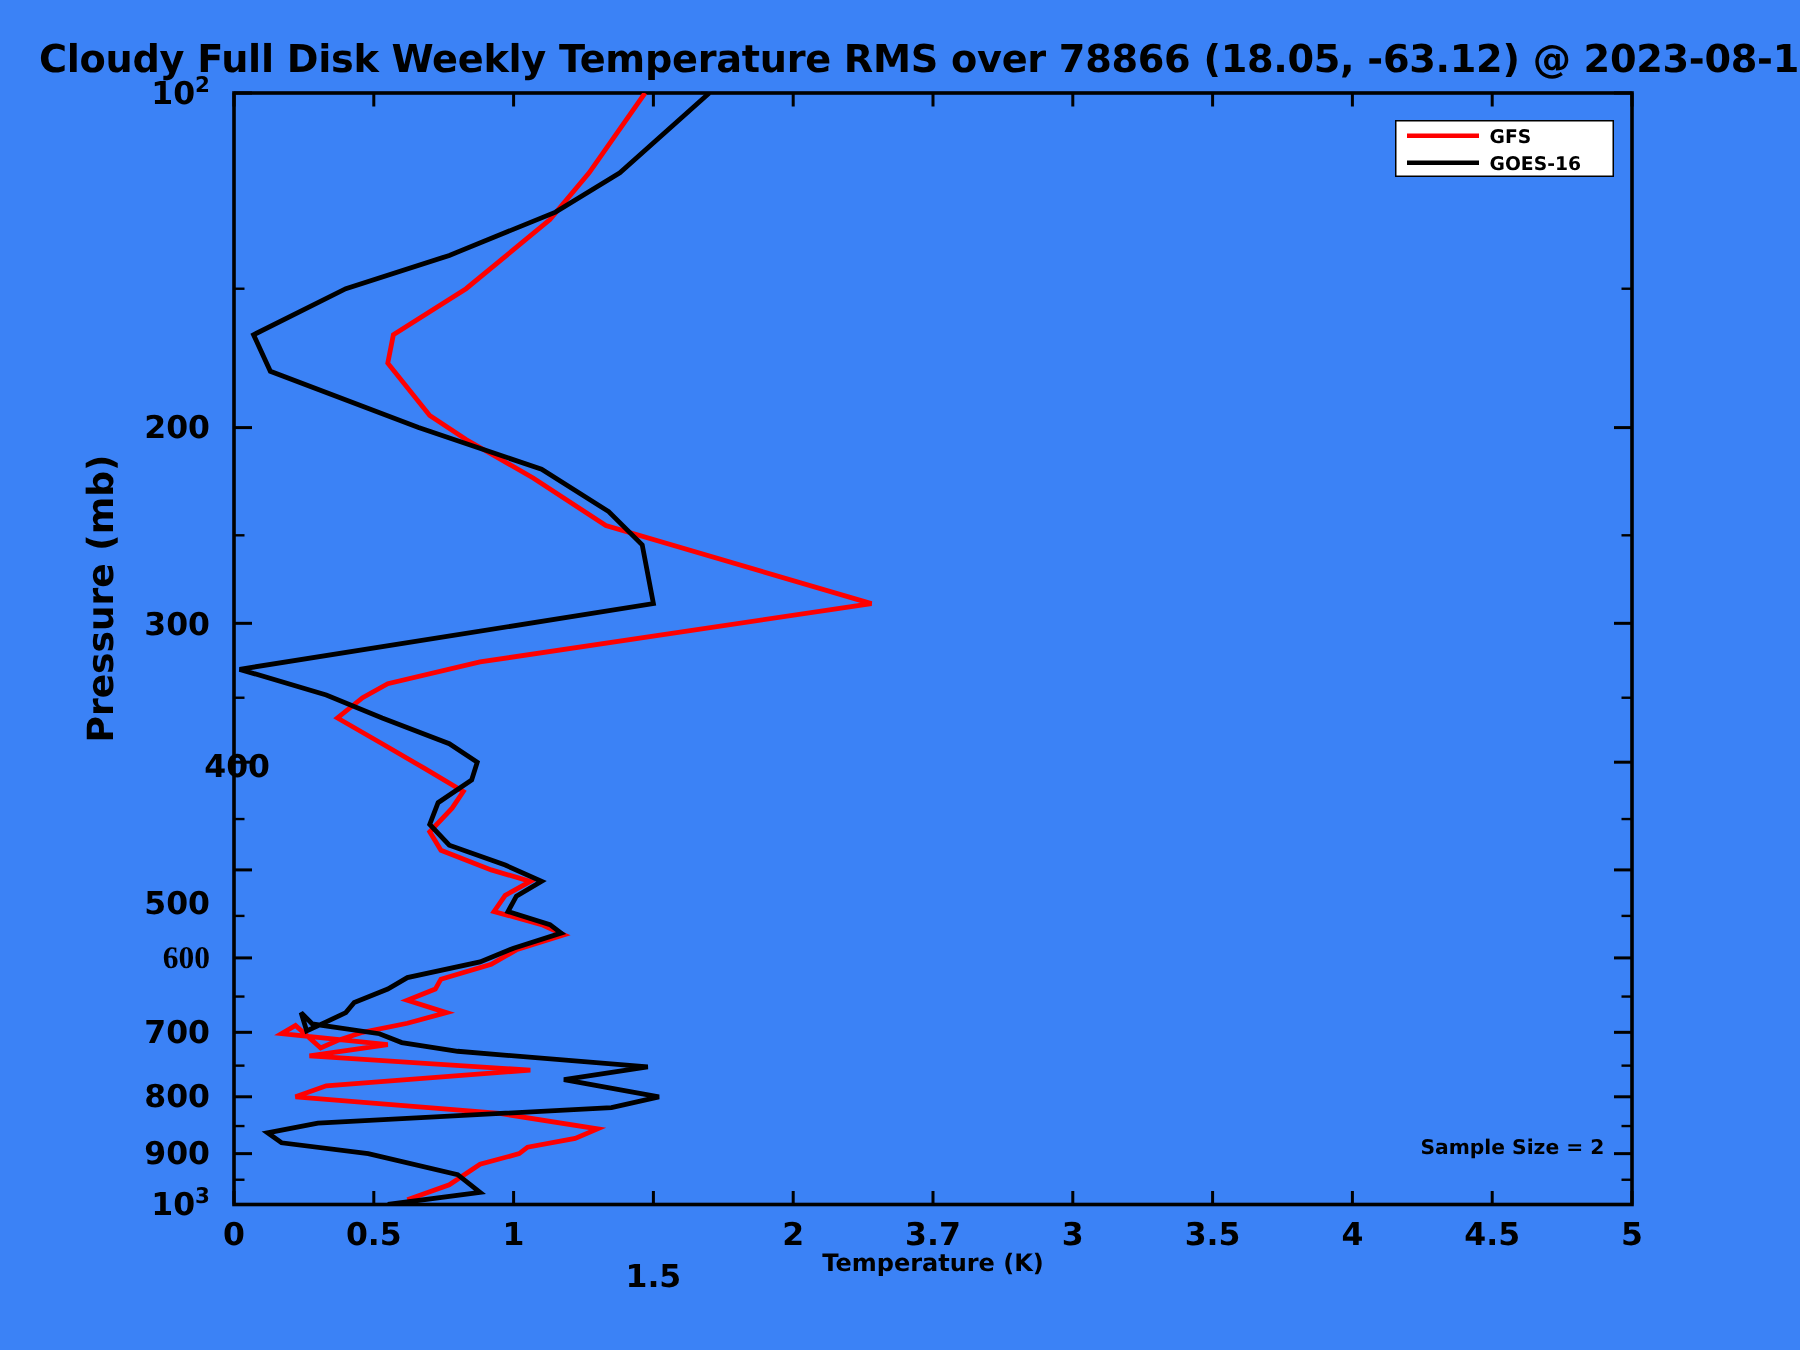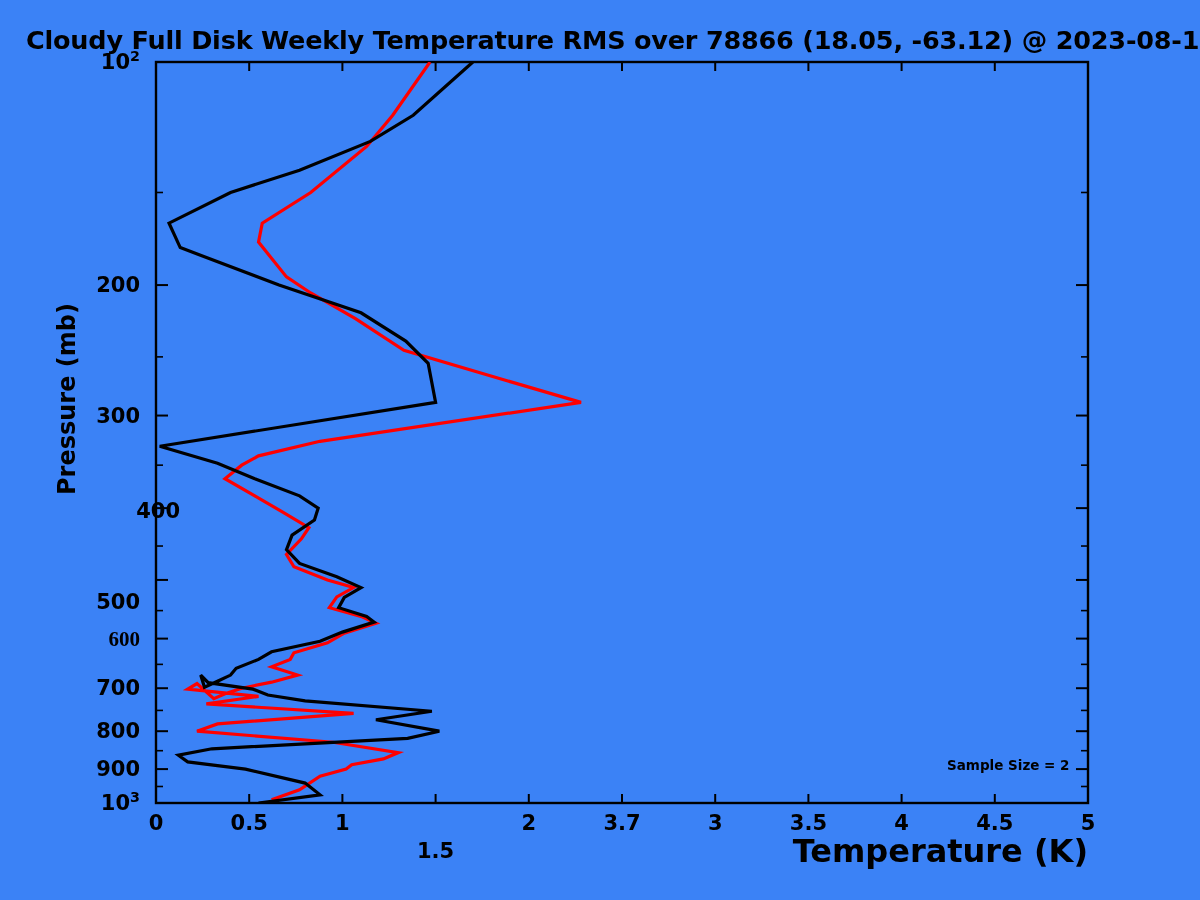--- a/index.html
+++ b/index.html
@@ -46,22 +46,22 @@
     color: #000000;
     transform: rotate(-90deg);
     transform-origin: center center;
     white-space: nowrap;
   }
   #x-axis-label {
     position: absolute;
     left: 156px;
     top: 832px;
     width: 932px;
-    text-align: right;
-    font-size: 32px;
+    text-align: center;
+    font-size: 16px;
     font-weight: bold;
     color: #000000;
     white-space: nowrap;
   }
   .tick-label {
     position: absolute;
     font-size: 21px;
     font-weight: bold;
     color: #000000;
     white-space: nowrap;
@@ -224,16 +224,26 @@
         <defs>
           <clipPath id="plotclip">
             <rect x="156" y="62" width="932" height="741"></rect>
           </clipPath>
         </defs>
         <polyline points="430.01,62.00 392.73,115.26 366.63,146.43 310.71,192.48 262.25,223.16 258.52,242.09 286.48,276.92 310.71,293.01 355.45,318.65 403.91,350.37 580.99,402.41 320.03,441.31 258.52,455.83 241.74,465.15 224.97,478.66 254.79,495.83 282.75,512.12 308.85,527.64 301.39,538.80 286.48,554.50 293.94,566.80 327.49,579.94 353.58,587.57 336.81,596.86 329.35,607.67 361.04,616.41 375.95,623.23 344.26,633.20 327.49,642.87 293.94,652.78 290.21,659.38 271.57,666.83 297.66,675.08 271.57,682.18 241.74,688.22 224.97,693.69 213.78,698.62 197.01,683.59 187.69,689.14 258.52,696.39 206.33,703.92 353.58,713.41 217.51,723.87 197.01,731.19 333.08,742.26 398.32,752.59 383.41,758.92 351.72,764.77 346.13,769.09 320.03,776.17 299.53,789.86 271.57,799.77" fill="none" stroke="#ff0000" stroke-width="3.2" stroke-linejoin="miter" stroke-linecap="butt" clip-path="url(#plotclip)"></polyline>
         <polyline points="472.88,62.00 413.23,115.26 370.36,141.44 299.53,170.28 230.56,192.48 169.05,223.16 180.23,247.56 279.02,285.06 361.04,312.80 405.78,341.04 428.14,363.25 435.60,402.41 159.73,446.22 217.51,463.31 254.79,478.66 299.53,495.83 318.17,508.13 314.44,519.97 292.07,535.12 286.48,549.59 299.53,563.43 336.81,576.70 361.04,587.57 344.26,597.47 338.67,607.67 366.63,616.41 374.09,622.10 342.40,632.11 320.03,641.28 271.57,651.75 258.52,659.38 236.15,668.31 230.56,675.08 217.51,681.25 204.46,687.30 200.74,675.08 208.19,682.65 252.93,689.14 267.84,695.04 305.12,700.84 431.87,711.28 375.95,719.72 439.33,731.19 407.64,738.35 211.92,748.80 178.37,755.21 187.69,761.86 245.47,769.09 305.12,783.09 320.03,794.85 258.52,803.00" fill="none" stroke="#000000" stroke-width="3.2" stroke-linejoin="miter" stroke-linecap="butt" clip-path="url(#plotclip)"></polyline>
       </g>
   </svg>
 
+  <div id="legend-box">
+    <div class="legend-row" style="top:0px;">
+      <span class="legend-swatch" style="border-top-color: rgb(255, 0, 0);"></span>
+      <span class="legend-text">GFS</span>
+    </div>
+    <div class="legend-row" style="top:18px;">
+      <span class="legend-swatch" style="border-top-color: rgb(0, 0, 0);"></span>
+      <span class="legend-text">GOES-16</span>
+    </div>
+  </div>
 
   <div id="sample-size">Sample Size = 2</div>
 
 </div>
 
 </body></html>

